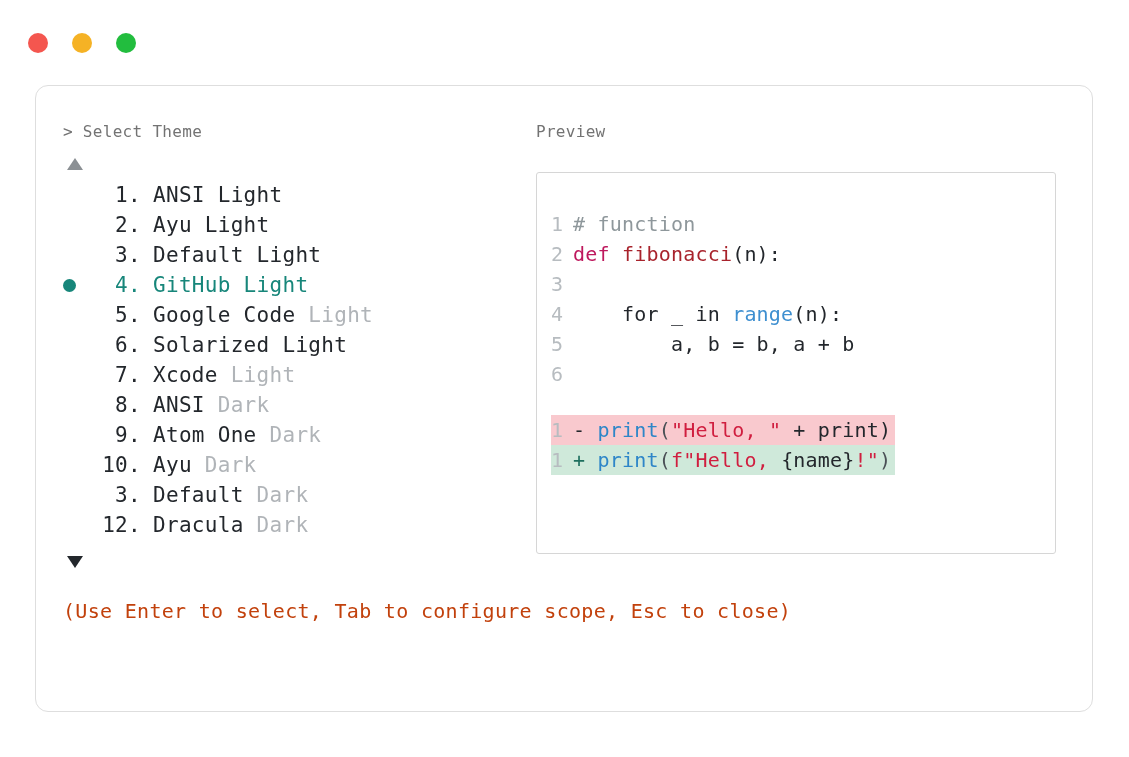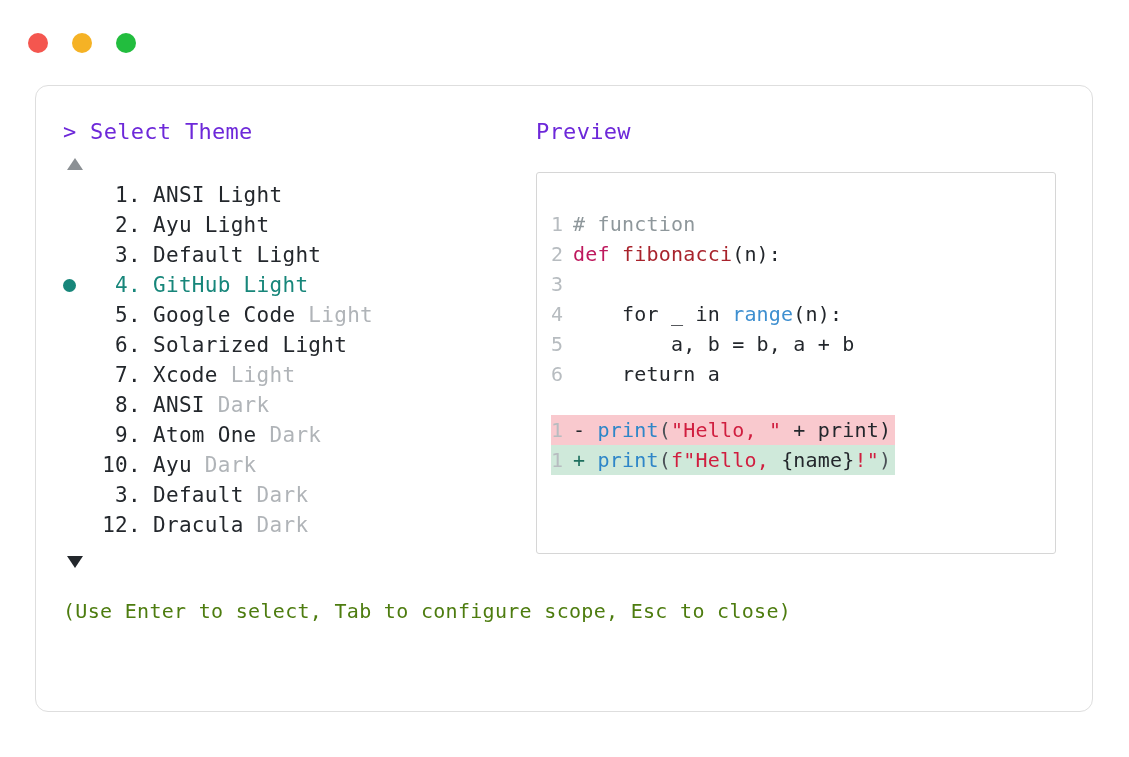--- a/index.html
+++ b/index.html
@@ -53,23 +53,23 @@
     width: 460px;
   }
   #preview-column {
     position: absolute;
     left: 500px;
     top: 33px;
     width: 530px;
   }
 
   .panel-title {
-    font-size: 22px;
+    font-size: 16px;
     line-height: 26px;
-    color: #6d28d9;
+    color: #737373;
     letter-spacing: 0.3px;
     white-space: pre;
   }
 
   
   .scroll-arrow {
     width: 0;
     height: 0;
     margin-left: 4px;
   }
@@ -136,21 +136,21 @@
     color: #17867a;
   }
 
   
   #hint-text {
     position: absolute;
     left: 27px;
     top: 512px;
     font-size: 20px;
     line-height: 26px;
-    color: #4d7c0f;
+    color: #c2410c;
     letter-spacing: 0.3px;
     white-space: pre;
   }
 
   
   #preview-box {
     margin-top: 27px;
     width: 520px;
     height: 382px;
     border: 1.5px solid #d6d6d6;
@@ -243,20 +243,20 @@
   <div id="hint-text">(Use Enter to select, Tab to configure scope, Esc to close)</div>
 
   <div id="preview-column">
     <div class="panel-title">Preview</div>
     <div id="preview-box">
         <div class="code-line"><span class="code-gutter">1</span><span class="code-text"><span class="tok-comment"># function</span></span></div>
         <div class="code-line"><span class="code-gutter">2</span><span class="code-text"><span class="tok-keyword">def </span><span class="tok-funcdef">fibonacci</span><span class="tok-plain">(n):</span></span></div>
         <div class="code-line"><span class="code-gutter">3</span></div>
         <div class="code-line"><span class="code-gutter">4</span><span class="code-text"><span class="tok-plain">    for _ in </span><span class="tok-builtin">range</span><span class="tok-plain">(n):</span></span></div>
         <div class="code-line"><span class="code-gutter">5</span><span class="code-text"><span class="tok-plain">        a, b = b, a + b</span></span></div>
-        <div class="code-line"><span class="code-gutter">6</span><span class="code-text"><span class="tok-plain">    return a</span></span></div>
+        <div class="code-line"><span class="code-gutter">6</span></div>
         <div class="code-spacer"></div>
         <div class="diff-line removed"><span class="code-gutter">1</span><span class="diff-sign">- </span><span><span class="tok-call">print</span><span class="tok-punct">(</span><span class="tok-string">"Hello, "</span><span class="tok-plain"> + print)</span></span></div>
         <div class="diff-line added"><span class="code-gutter">1</span><span class="diff-sign plus">+ </span><span><span class="tok-call">print</span><span class="tok-punct">(</span><span class="tok-string">f"Hello, </span><span class="tok-plain">{name}</span><span class="tok-string">!"</span><span class="tok-punct">)</span></span></div>
       </div>
   </div>
 
 </div>
 
 </body></html>

